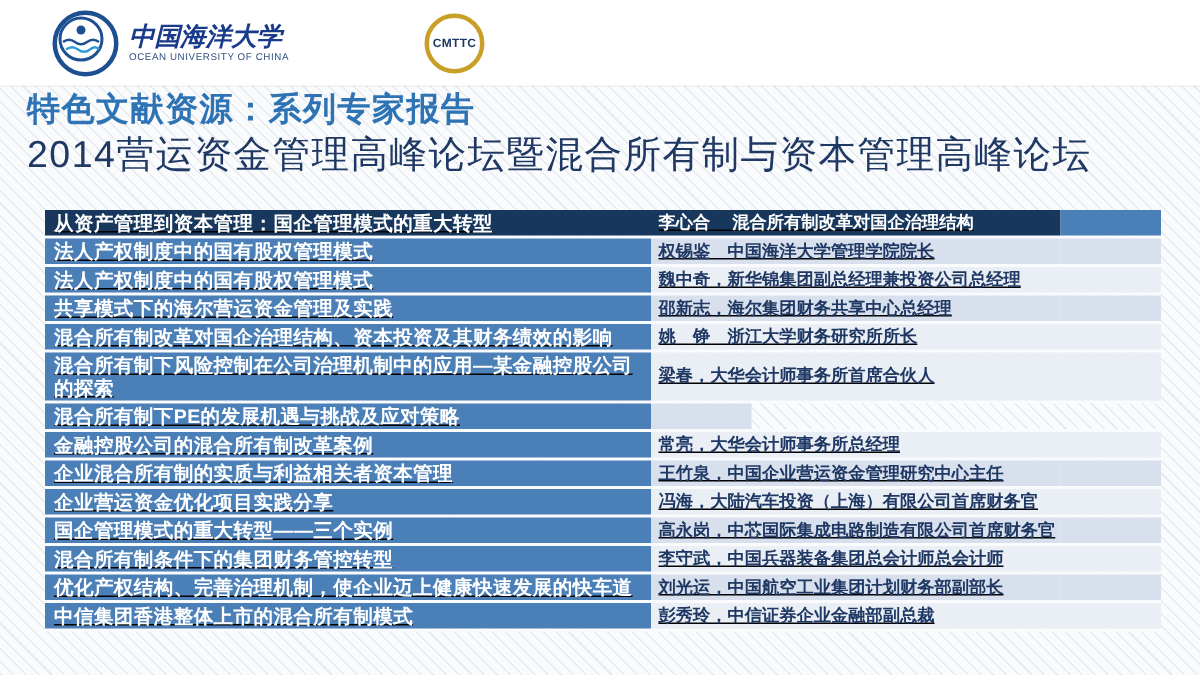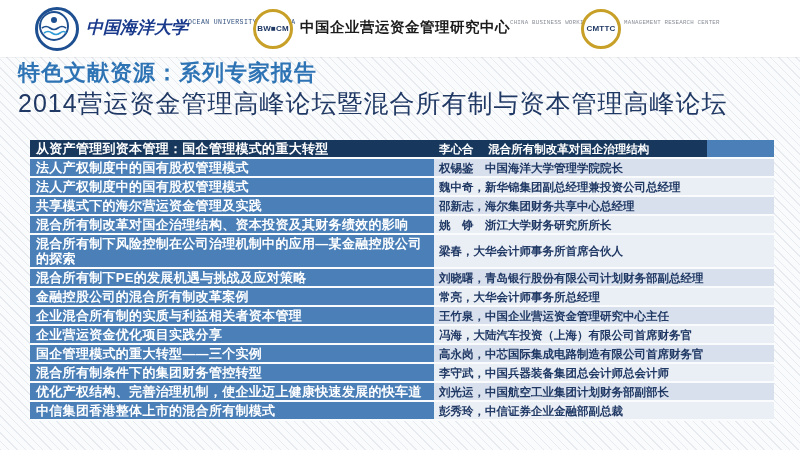--- a/index.html
+++ b/index.html
@@ -23,36 +23,36 @@
     width:38px;height:38px;border-radius:50%;flex:0 0 auto;
     border:3px solid #1d4f91;background:#fff;position:relative;overflow:hidden;
   }
   .emblem svg{position:absolute;inset:0;}
   .goldring{
     width:34px;height:34px;border-radius:50%;flex:0 0 auto;
     border:3px solid #c8a028;background:#fff;
     display:flex;align-items:center;justify-content:center;
   }
   .goldring .abbr{font-size:8px;font-weight:bold;color:#1f3864;letter-spacing:.2px;white-space:nowrap;}
-  .logotext{display:flex;flex-direction:row;line-height:1.15;font-family:Liberation Mono, monospace;}
+  .logotext{display:flex;flex-direction:column;line-height:1.15;}
   .logotext .cn{font-weight:bold;color:#1c1c1c;white-space:nowrap;}
   .logotext .en{color:#8a8f98;white-space:nowrap;}
   .logo-ouc .cn{color:#1a3a8c;font-size:17px;font-style:italic;font-weight:bold;}
   .logo-ouc .en{font-size:6.5px;color:#31507f;letter-spacing:.4px;}
   .logo-bwcm .cn{font-size:14.5px;letter-spacing:.5px;}
   .logo-bwcm .en{font-size:5.8px;letter-spacing:.2px;}
   .logo-cmttc .cn{font-size:13px;letter-spacing:1px;}
   .logo-cmttc .en{font-size:6.5px;}
   
   .titleblock{position:absolute;left:18px;top:60px;line-height:1.2;}
   .title1{font-size:22px;font-weight:bold;color:#2e74b5;letter-spacing:1px;}
   .title2{font-size:25px;font-weight:normal;color:#1f3864;letter-spacing:1px;margin-top:2px;}
   
   .reporttable{position:absolute;left:30px;top:140px;width:744px;display:flex;flex-direction:column;}
-  .row{display:flex;border-bottom:2px solid #fafbfc;}
+  .row{display:flex;border-bottom:2px solid #fafbfc;text-decoration:underline;}
   .cell{display:flex;align-items:center;box-sizing:border-box;}
   .cell-topic{
     width:404px;background:#4a7fb8;color:#ffffff;font-size:13px;font-weight:bold;
     padding:1px 4px 1px 6px;letter-spacing:.3px;line-height:15px;min-height:15px;
   }
   .cell-speaker{
     width:273px;color:#1f3864;font-size:11.5px;font-weight:bold;
     padding:1px 2px 1px 5px;line-height:14px;min-height:15px;white-space:nowrap;
   }
   .cell-spacer{width:67px;}
@@ -76,29 +76,20 @@
           <path d="M6 23 q4 -3 8 0 t8 0 t6 0" fill="none" stroke="#2e9bd6" stroke-width="1.6"></path>
           <circle cx="16" cy="10" r="3" fill="#1d4f91"></circle>
         </svg>
       </span>
       <span class="logotext">
         <span class="cn">中国海洋大学</span>
         <span class="en">OCEAN UNIVERSITY OF CHINA</span>
       </span>
     </div>
 
-    <div class="logo logo-bwcm">
-      <span class="goldring">
-        <span class="abbr">BW■CM</span>
-      </span>
-      <span class="logotext">
-        <span class="cn">中国企业营运资金管理研究中心</span>
-        <span class="en">CHINA BUSINESS WORKING CAPITAL MANAGEMENT RESEARCH CENTER</span>
-      </span>
-    </div>
 
     <div class="logo logo-cmttc">
       <span class="goldring">
         <span class="abbr">CMTTC</span>
       </span>
     </div>
 
   </div>
 
   <div class="titleblock">
@@ -133,21 +124,20 @@
         <div class="cell cell-speaker">姚　铮　浙江大学财务研究所所长</div>
         <div class="cell cell-spacer"></div>
       </div>
       <div class="row row-even">
         <div class="cell cell-topic">混合所有制下风险控制在公司治理机制中的应用—某金融控股公司的探索</div>
         <div class="cell cell-speaker">梁春，大华会计师事务所首席合伙人</div>
         <div class="cell cell-spacer"></div>
       </div>
       <div class="row row-odd">
         <div class="cell cell-topic">混合所有制下PE的发展机遇与挑战及应对策略</div>
-        <div class="cell cell-speaker">刘晓曙，青岛银行股份有限公司计划财务部副总经理</div>
         <div class="cell cell-spacer"></div>
       </div>
       <div class="row row-even">
         <div class="cell cell-topic">金融控股公司的混合所有制改革案例</div>
         <div class="cell cell-speaker">常亮，大华会计师事务所总经理</div>
         <div class="cell cell-spacer"></div>
       </div>
       <div class="row row-odd">
         <div class="cell cell-topic">企业混合所有制的实质与利益相关者资本管理</div>
         <div class="cell cell-speaker">王竹泉，中国企业营运资金管理研究中心主任</div>

